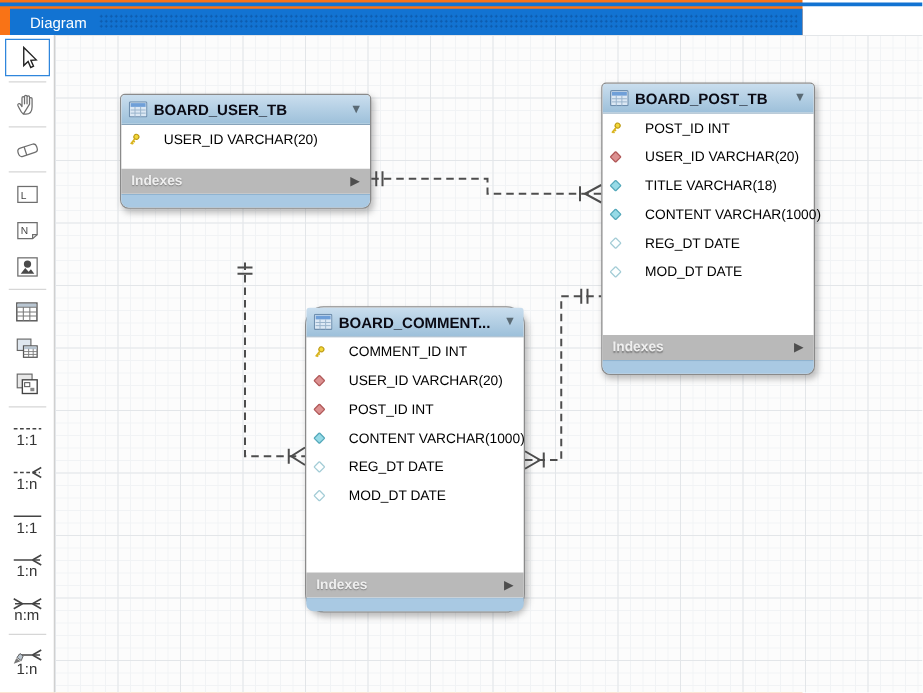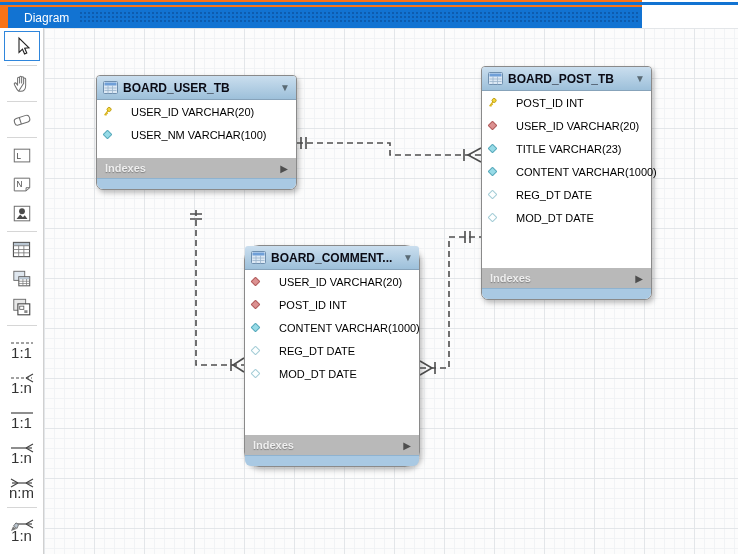--- a/index.html
+++ b/index.html
@@ -19,21 +19,21 @@
   
   .main { position:absolute; left:0; top:28px; width:738px; height:526px; display:flex; }
 
   
   .toolbar { width:44px; height:526px; background:#fff; border-right:1px solid #d0d0d0;
              display:flex; flex-direction:column; align-items:center; padding-top:2px; overflow:hidden; }
   .tool { width:34px; height:27px; display:flex; flex-direction:column; align-items:center;
           justify-content:center; margin:1px 0; cursor:pointer; }
   .tool.selected { border:1px solid #2f86dc; width:36px; height:30px; }
   .tool.rel { height:33px; }
-  .tool-label { font-size:15px; color:#333; line-height:9px; margin-top:-1px; }
+  .tool-label { font-size:12px; color:#333; line-height:9px; margin-top:-1px; }
   .tsep { width:30px; height:1px; background:#d6d6d6; margin:3px 0; flex-shrink:0; }
   .tool svg { display:block; }
 
   
   .canvas { position:relative; width:694px; height:526px; background-color:#fcfcfc;
       background-image:
         linear-gradient(to right, #e3e6e9 1px, transparent 1px),
         linear-gradient(to bottom, #e3e6e9 1px, transparent 1px),
         linear-gradient(to right, #f1f3f5 1px, transparent 1px),
         linear-gradient(to bottom, #f1f3f5 1px, transparent 1px);
@@ -245,26 +245,20 @@
           <span class="icwrap">
             <svg width="11" height="11" viewBox="0 0 11 11">
                 <g transform="rotate(38 5.5 5.5)">
                   <circle cx="5.5" cy="2.9" r="2" fill="#f3d83a" stroke="#bd9a12" stroke-width="0.9"></circle>
                   <path d="M5.5 4.9 V10.2 M5.5 7 H7.1 M5.5 8.9 H7.1" stroke="#d9b41f" stroke-width="1.4" fill="none"></path>
                 </g>
               </svg>
           </span>
           <span class="ictxt">USER_ID VARCHAR(20)</span>
         </div>
-        <div class="erow">
-          <span class="icwrap">
-              <span class="dia cyan"></span>
-            </span>
-          <span class="ictxt">USER_NM VARCHAR(100)</span>
-        </div>
         <div style="height:12px;"></div>
         <div class="eindexes">
           <span class="lbl">Indexes</span>
           <span class="arrow">▶</span>
         </div>
         <div class="efoot"></div>
       </div>
 
       <div class="etable" style="left:437px; top:38px; width:171px;">
         <div class="ehead">
@@ -290,21 +284,21 @@
         <div class="erow">
           <span class="icwrap">
               <span class="dia red"></span>
             </span>
           <span class="ictxt">USER_ID VARCHAR(20)</span>
         </div>
         <div class="erow">
           <span class="icwrap">
               <span class="dia cyan"></span>
             </span>
-          <span class="ictxt">TITLE VARCHAR(23)</span>
+          <span class="ictxt">TITLE VARCHAR(18)</span>
         </div>
         <div class="erow">
           <span class="icwrap">
               <span class="dia cyan"></span>
             </span>
           <span class="ictxt">CONTENT VARCHAR(1000)</span>
         </div>
         <div class="erow">
           <span class="icwrap">
               <span class="dia hollow"></span>
@@ -330,20 +324,31 @@
           <svg width="15" height="13" viewBox="0 0 15 13">
             <rect x="0.5" y="0.5" width="14" height="12" rx="1" fill="#dce8f4" stroke="#6f8fae"></rect>
             <rect x="1.5" y="1.5" width="12" height="3" fill="#6f9fd8"></rect>
             <path d="M1.5 7 H13.5 M1.5 9.5 H13.5 M5 4.5 V12.5 M9.5 4.5 V12.5" stroke="#9ab4cc" stroke-width="0.8" fill="none"></path>
           </svg>
           <span class="etitle">BOARD_COMMENT...</span>
           <span class="ecaret">▼</span>
         </div>
         <div class="erow">
           <span class="icwrap">
+            <svg width="11" height="11" viewBox="0 0 11 11">
+                <g transform="rotate(38 5.5 5.5)">
+                  <circle cx="5.5" cy="2.9" r="2" fill="#f3d83a" stroke="#bd9a12" stroke-width="0.9"></circle>
+                  <path d="M5.5 4.9 V10.2 M5.5 7 H7.1 M5.5 8.9 H7.1" stroke="#d9b41f" stroke-width="1.4" fill="none"></path>
+                </g>
+              </svg>
+          </span>
+          <span class="ictxt">COMMENT_ID INT</span>
+        </div>
+        <div class="erow">
+          <span class="icwrap">
               <span class="dia red"></span>
             </span>
           <span class="ictxt">USER_ID VARCHAR(20)</span>
         </div>
         <div class="erow">
           <span class="icwrap">
               <span class="dia red"></span>
             </span>
           <span class="ictxt">POST_ID INT</span>
         </div>

